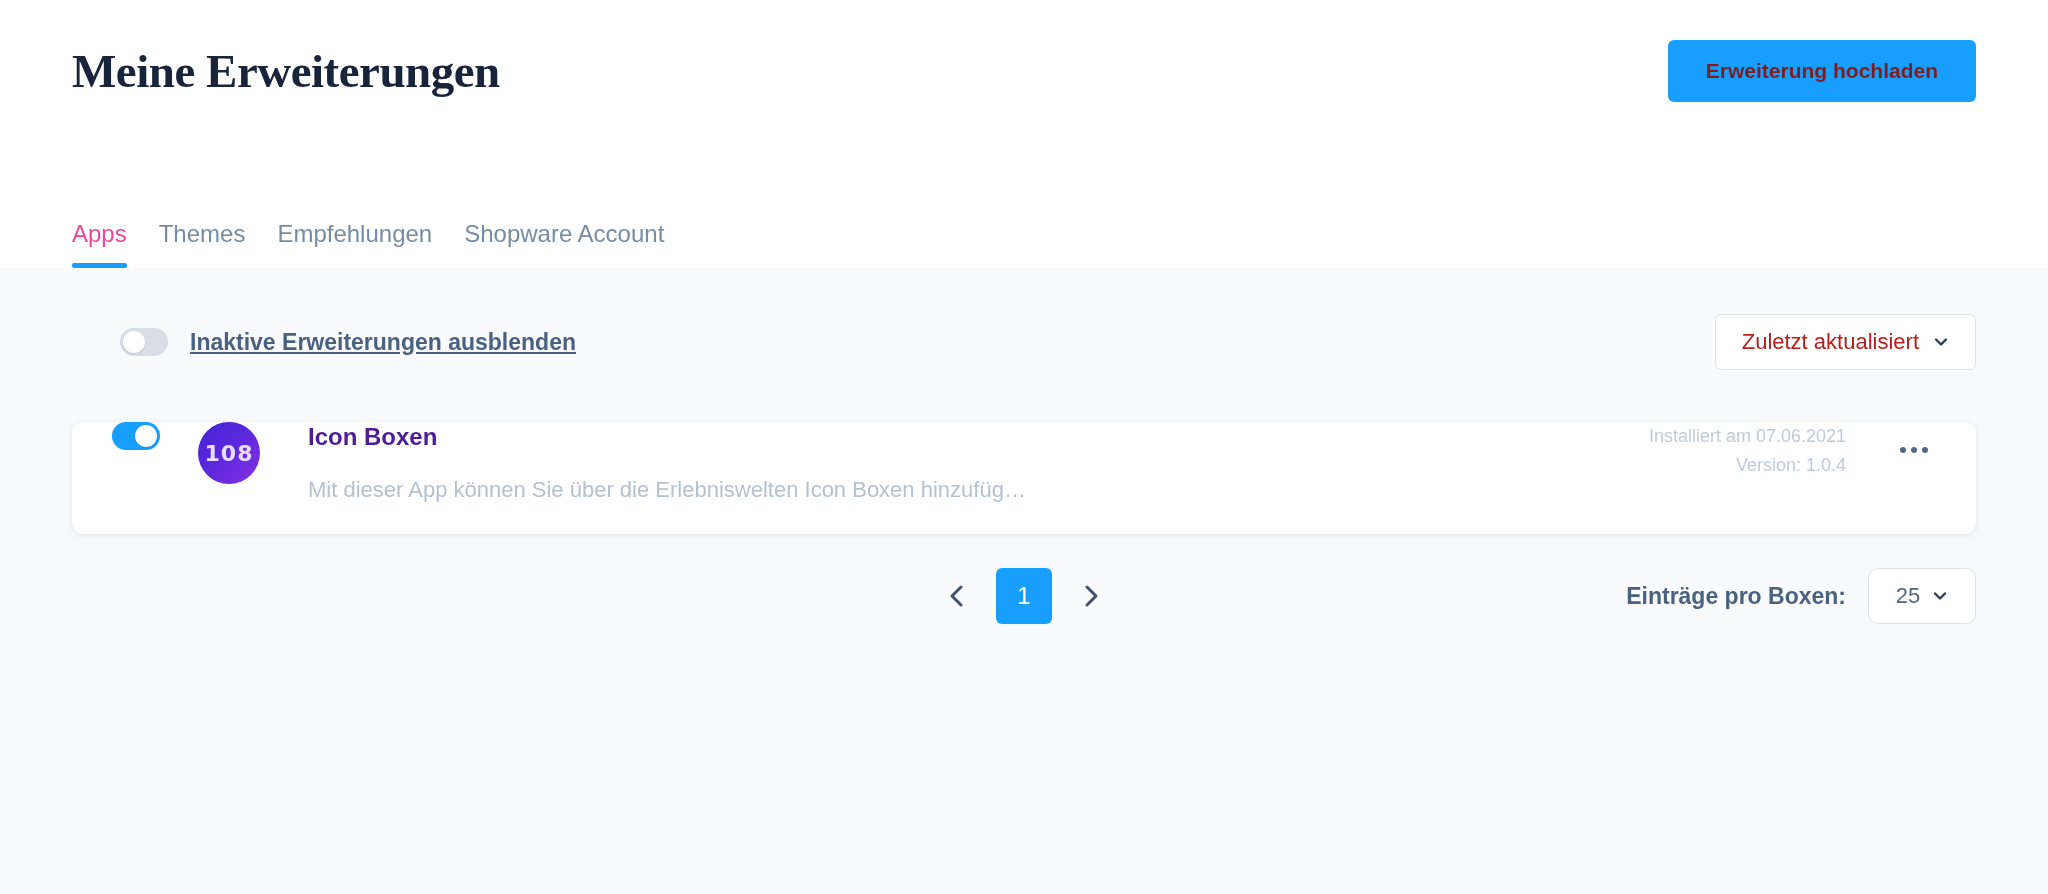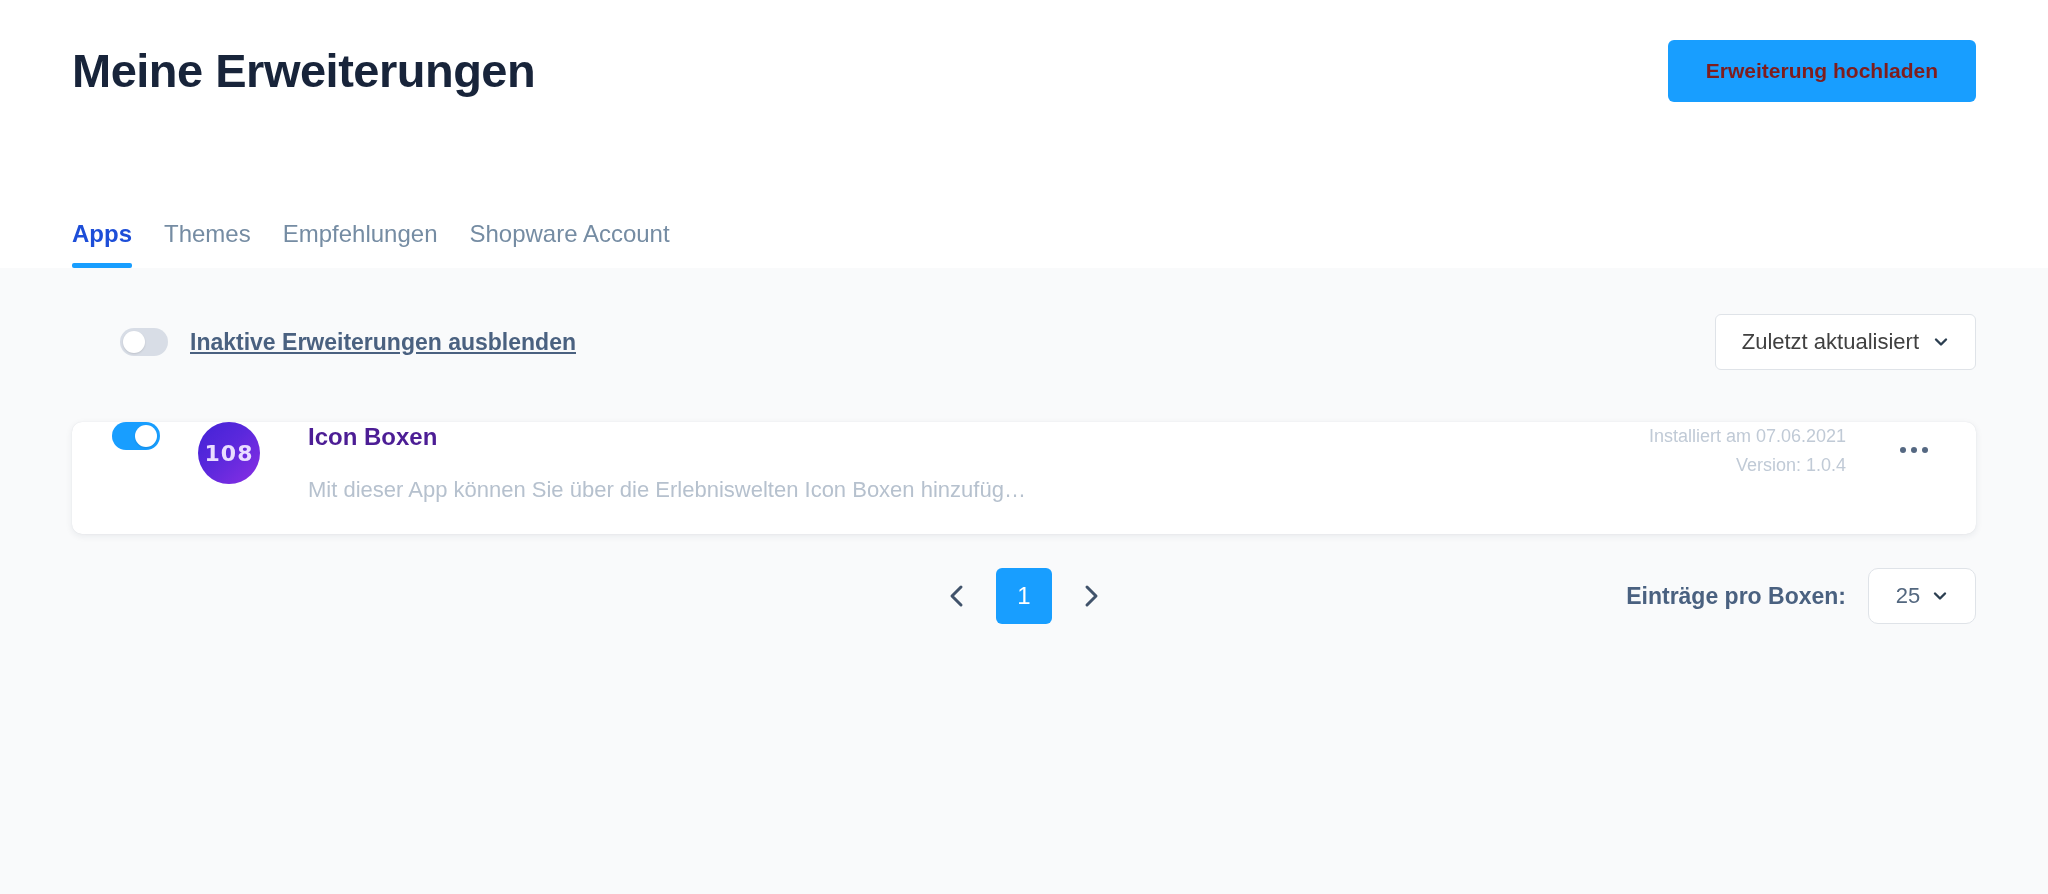--- a/index.html
+++ b/index.html
@@ -31,20 +31,21 @@
     justify-content: space-between;
     padding-top: 40px;
   }
 
   .page-title {
     font-size: 47px;
     font-weight: 700;
     letter-spacing: -0.5px;
     color: #18243a;
     line-height: 1.15;
+    font-family: Liberation Serif, serif;
   }
 
   .upload-button {
     background: #189eff;
     color: #7f1d1d;
     font-size: 21px;
     font-weight: 700;
     border: none;
     border-radius: 6px;
     padding: 0 38px;
@@ -74,22 +75,22 @@
     color: #758ca3;
     padding: 0 16px 22px 16px;
     cursor: pointer;
     white-space: nowrap;
     line-height: 1;
   }
 
   .tab:first-child { margin-left: -16px; }
 
   .tab.active {
-    color: #1d4ed8;
-    font-weight: 700;
+    color: #ec4899;
+    font-weight: 400;
   }
 
   .tab.active::after {
     content: "";
     position: absolute;
     left: 16px;
     right: 16px;
     bottom: 0;
     height: 5px;
     background: #189eff;
@@ -156,21 +157,21 @@
     background: #ffffff;
     border: 1px solid #dfe3e8;
     border-radius: 6px;
     display: flex;
     align-items: center;
     justify-content: center;
     gap: 14px;
     padding: 0 26px;
     cursor: pointer;
     font-size: 22px;
-    color: #404040;
+    color: #b91c1c;
     white-space: nowrap;
   }
 
   .chev {
     display: inline-block;
     width: 16px;
     height: 16px;
     flex: none;
   }
   .chev svg { display: block; }

